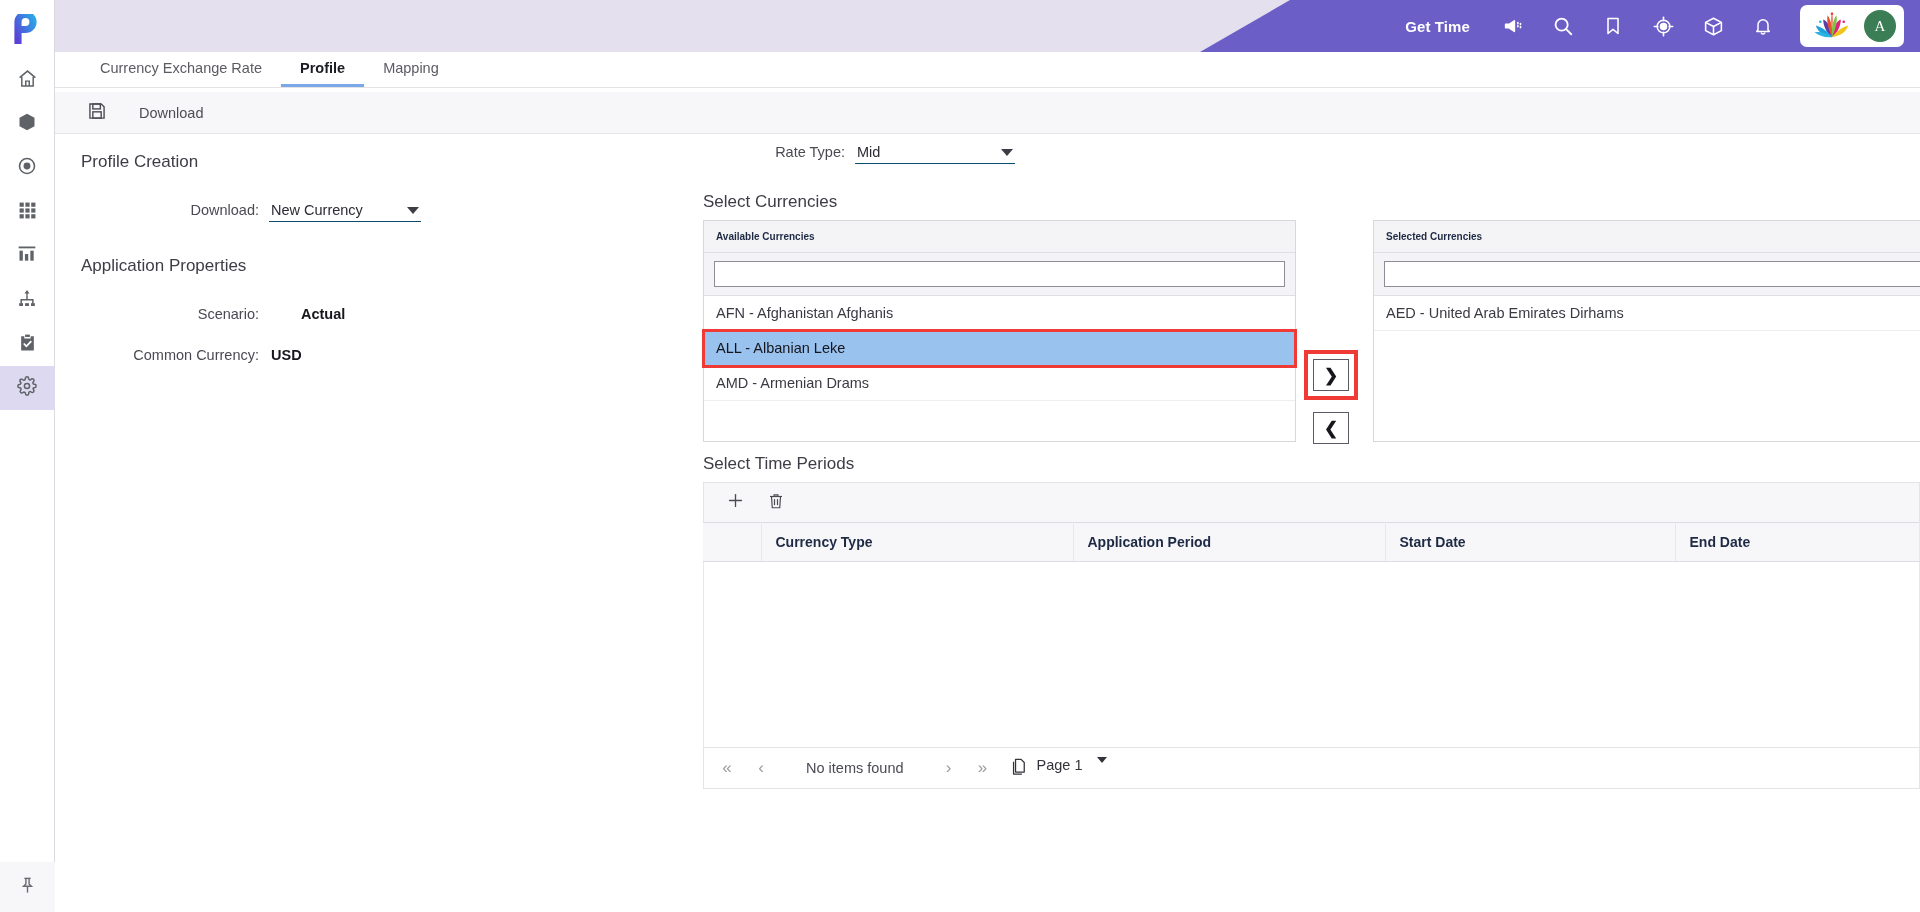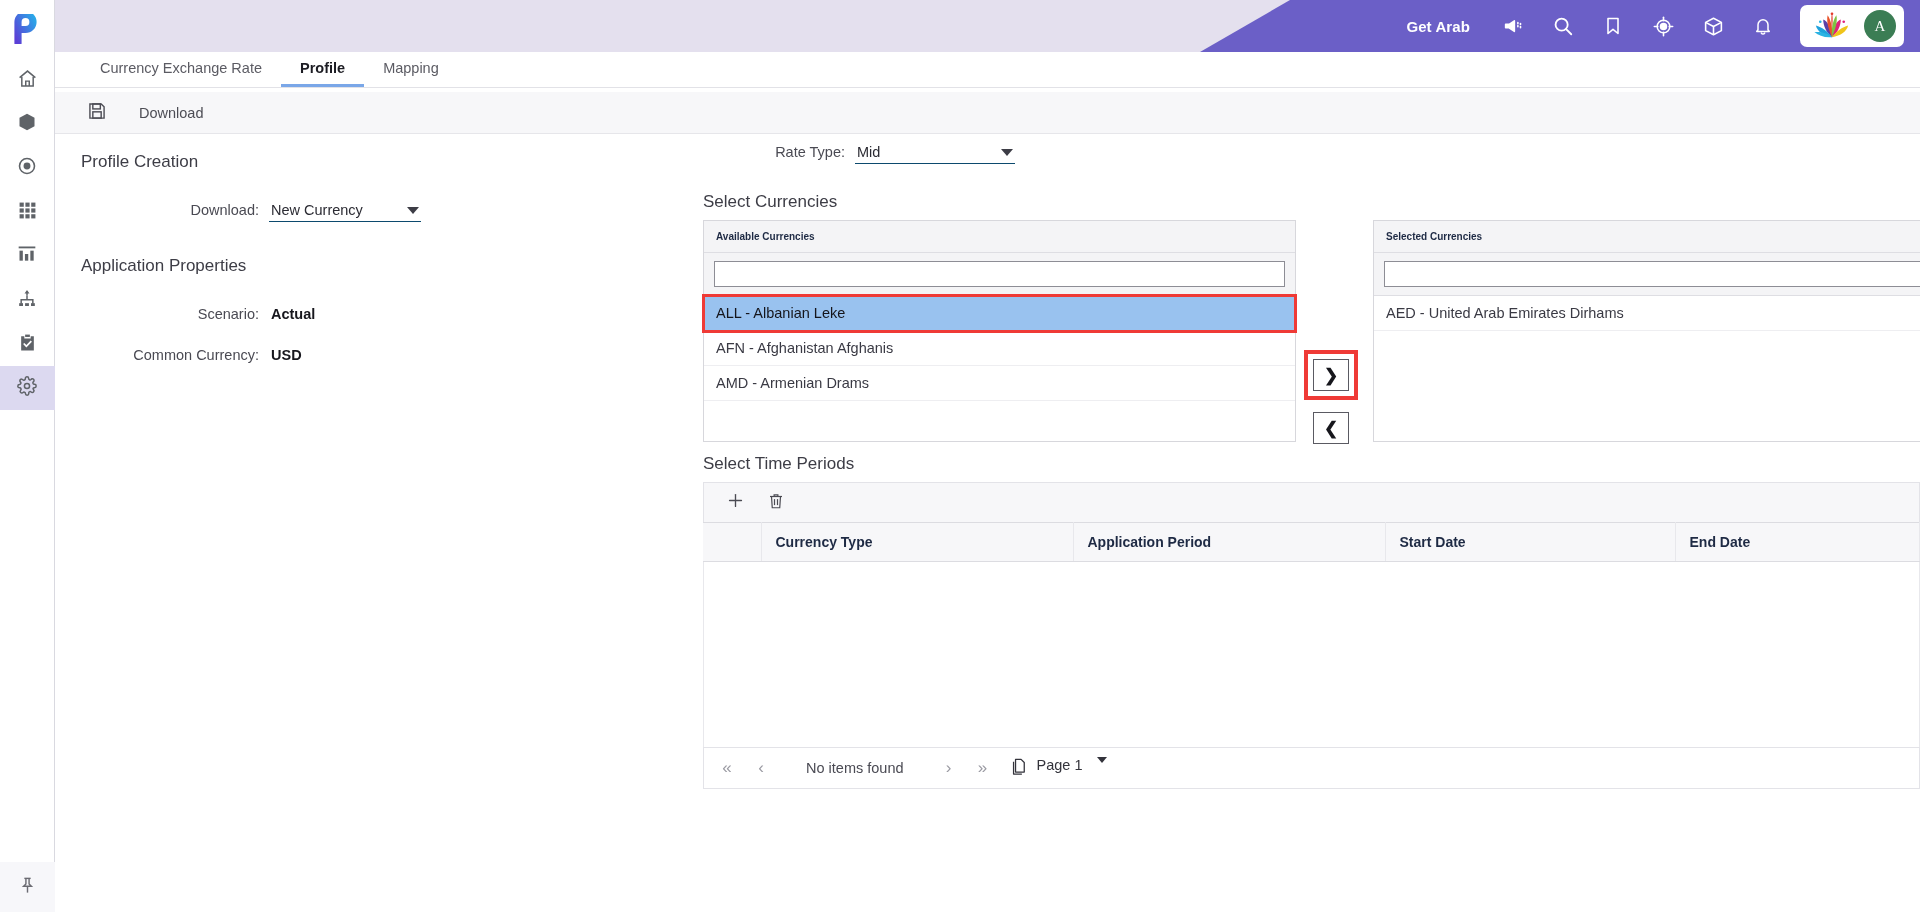--- a/index.html
+++ b/index.html
@@ -276,21 +276,21 @@
             <path d="M10 3 v7 l-3 3 h10 l-3 -3 V3"></path>
             <path d="M12 13 v8"></path>
           </svg>
       </span>
     </div>
   </div>
 
   <div class="topbar">
     <div class="topbar-purple"></div>
     <div class="topbar-right">
-      <div class="get-help">Get Arab</div>
+      <div class="get-help">Get Time</div>
       <div class="hdr-icon">
         <svg width="21" height="21" viewBox="0 0 24 24" fill="none" stroke="currentColor" stroke-width="1.8" stroke-linejoin="round">
             <path d="M3 9.5 L3 13.5 L7 13.5 L13 17.5 L13 5.5 L7 9.5 Z" fill="currentColor"></path>
             <path d="M17 7.5 L17 8.8" stroke-linecap="round"></path>
             <path d="M17 11 L17 12.3" stroke-linecap="round"></path>
             <path d="M20 8.5 L20 9.8" stroke-linecap="round"></path>
             <path d="M20 12 L20 13.3" stroke-linecap="round"></path>
           </svg>
       </div>
       <div class="hdr-icon">
@@ -377,21 +377,21 @@
       <div class="field-row" style="margin-top:30px;">
         <div class="field-label" style="width:178px;">Download:</div>
         <div class="dd" style="width:152px; margin-left:10px;">
           <span class="dd-val">New Currency</span>
           <span class="caret"></span>
         </div>
       </div>
 
       <div class="section-title" style="margin-top:34px;">Application Properties</div>
 
-      <div class="field-row" style="margin-top:30px;">
+      <div class="field-row" style="margin-top:30px;gap:30px;">
         <div class="field-label" style="width:178px;">Scenario:</div>
         <div class="field-value-bold" style="margin-left:12px;">Actual</div>
       </div>
       <div class="field-row" style="margin-top:25px;">
         <div class="field-label" style="width:178px;">Common Currency:</div>
         <div class="field-value-bold" style="margin-left:12px;text-align:right;">USD</div>
       </div>
     </div>
 
     <div class="field-row" style="position:absolute; left:640px; top:10px;">
@@ -403,22 +403,22 @@
     </div>
 
     <div style="position:absolute; left:648px; top:58px;" class="section-title">Select Currencies</div>
 
     <div class="panel" style="position:absolute; left:648px; top:86px; width:593px; height:222px;">
       <div class="panel-head">Available Currencies</div>
       <div class="panel-search">
         <input type="text" placeholder="" style="">
       </div>
       <div>
+        <div class="list-item">AFN - Afghanistan Afghanis</div>
         <div class="list-item selected">ALL - Albanian Leke</div>
-        <div class="list-item">AFN - Afghanistan Afghanis</div>
         <div class="list-item">AMD - Armenian Drams</div>
       </div>
     </div>
 
     <div style="position:absolute; left:1249px; top:216px;">
       <div class="xfer-wrap hilite">
         <div class="xfer-btn">❯</div>
       </div>
       <div style="height:12px;"></div>
       <div style="margin-left:9px;">

